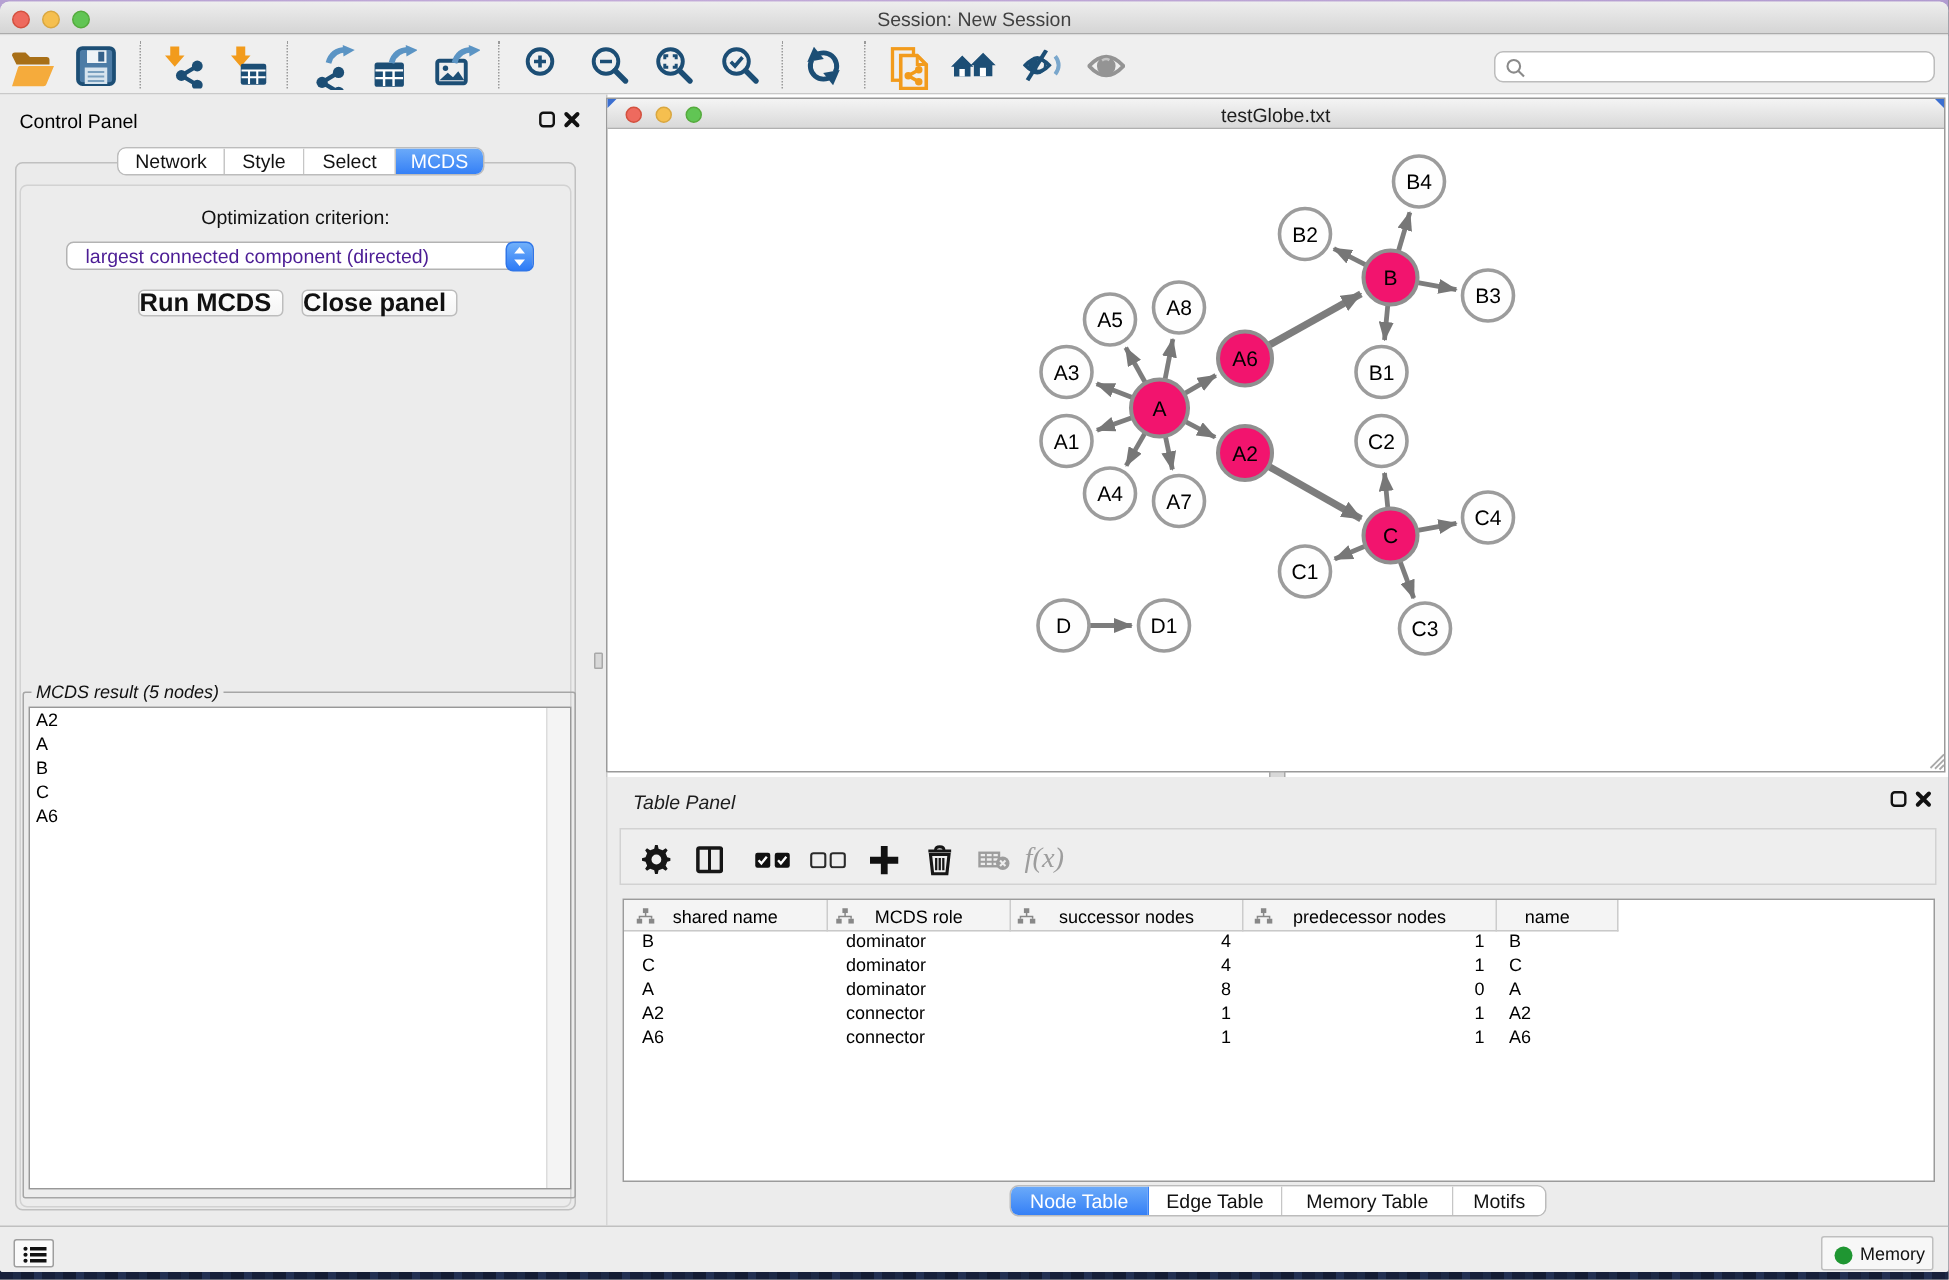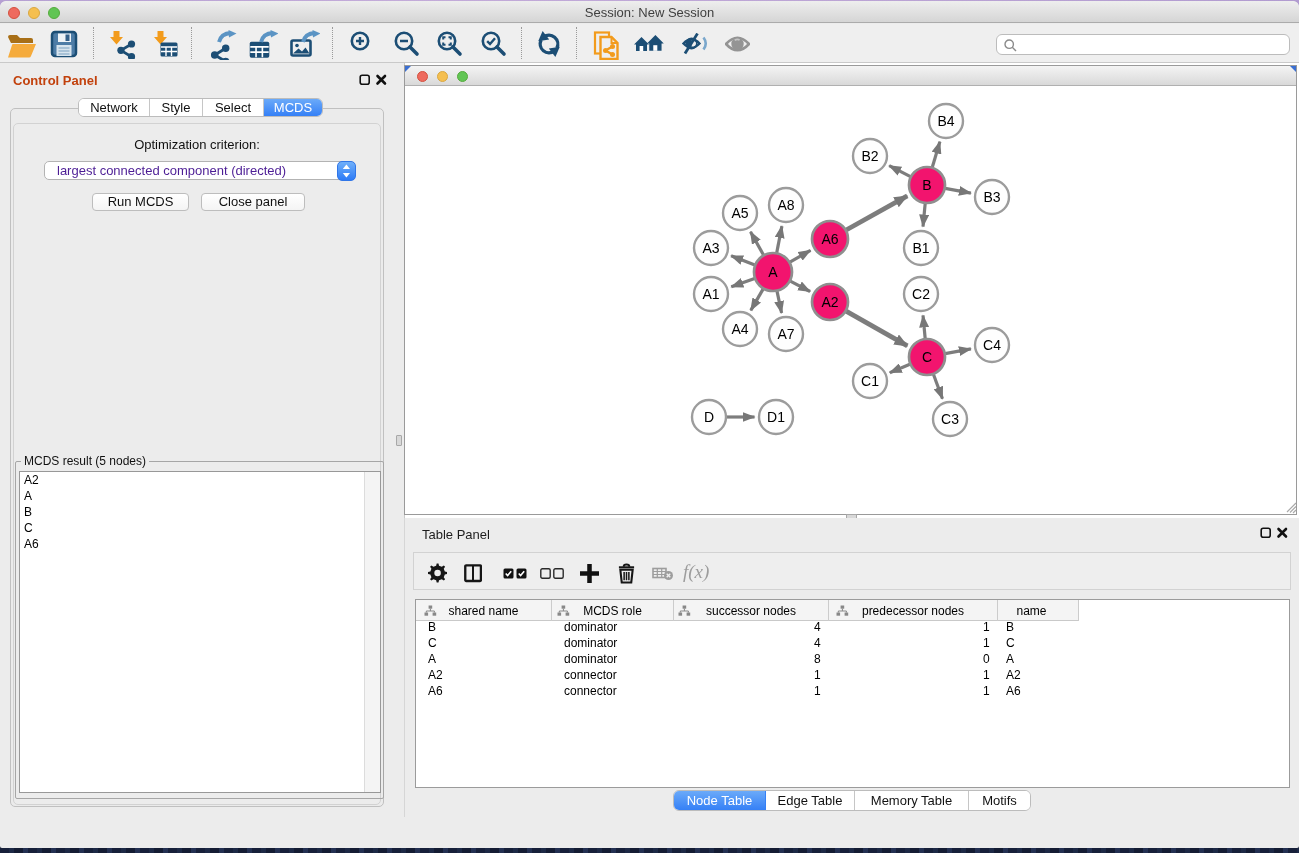--- a/index.html
+++ b/index.html
@@ -15,59 +15,59 @@
 .tl { border-radius:50%; }
 #titlebar .t { width:100%; text-align:center; top:4px; font-size:13px; color:#404040; }
 
 
 #toolbar { left:0; top:23px; width:1299px; height:39px; background:#efefef; border-bottom:1px solid #c9c9c9; }
 .tsep { top:3px; height:32px; width:0; border-left:1px dotted #9a9a9a; }
 #search { left:996px; top:10px; width:294px; height:21px; background:#fff; border:1px solid #bcbcbc; border-radius:6px; }
 
 
 #cpanel { left:0; top:62px; width:391px; height:754px; background:#ececec; }
-#cpTitle { left:13px; top:10px; font-size:13px; color:#c2410c;font-weight:bold; }
+#cpTitle { left:13px; top:10px; font-size:13px; color:#000000; }
 #cpBox { left:10px; top:45px; width:374px; height:699px; border:1px solid #c0c0c0; border-radius:5px; background:#ebebeb; }
 #cpBox2 { left:13px; top:60px; width:368px; height:682px; border:1px solid #d2d2d2; border-radius:5px; background:#ececec; }
 
 .tabgrp { display:flex; border:1px solid #bcbcbc; border-radius:6px; background:#fff; overflow:hidden; }
 .tabgrp .tab { font-size:13px; color:#111; text-align:center; border-right:1px solid #c6c6c6; background:#fff; }
 .tabgrp .tab:last-child { border-right:none; }
 .tabgrp .sel { background:linear-gradient(#6baaf9,#3580f6); color:#fff; border-right-color:#3580f6; }
 
 #cpTabs { left:78px; top:35px; height:19px; }
 #cpTabs .tab { line-height:17px; }
 
 #optLabel { left:10px; top:74px; width:374px; text-align:center; font-size:13px; color:#111; }
 #dropdown { left:44px; top:98px; width:311px; height:19px; background:#fff; border:1px solid #b3b3b3; border-radius:5px; }
 #dropdown .txt { left:12px; top:1px; font-size:13px; color:#4c1d95; }
 #dropStep { left:337px; top:97.5px; width:18.5px; height:20px; background:linear-gradient(#70b0fa,#2e7bf6); border-radius:5px; border:1px solid #3076e8; }
-.btn { background:linear-gradient(#ffffff,#f4f4f4); border:1px solid #bdbdbd; border-radius:4px; font-size:13px; color:#111; text-align:center; line-height:16px; }
+.btn { background:linear-gradient(#ffffff,#f4f4f4); border:1px solid #bdbdbd; border-radius:4px; font-size:17px; color:#111; line-height:16px;font-weight:bold; }
 #btnRun { left:92px; top:130px; width:97px; height:18px; }
 #btnClose { left:201px; top:130px; width:104px; height:18px; }
 
 #fieldset { left:15px; top:398px; width:369px; height:338px; border:1px solid #a6a6a6; border-radius:2px; }
-#fsLegend { left:21px; top:391px; background:#ececec; padding:0 3px; font-size:12px; color:#111; }
+#fsLegend { left:21px; top:391px; background:#ececec; padding:0 3px; font-size:12px; color:#111;font-style:italic; }
 #fsList { left:19px; top:408px; width:362px; height:322px; background:#fff; border:1px solid #989898; font-size:12px; line-height:16px; padding:0 0 0 4px; color:#000; }
 #fsScroll { left:364px; top:409px; width:16px; height:320px; background:#f4f4f4; border-left:1px solid #dcdcdc; }
 
 
 #vsplit { left:391px; top:62px; width:13px; height:754px; background:#ececec; }
 #vsHandle { left:396px; top:434px; width:6px; height:11px; background:#d8d8d8; border:1px solid #a8a8a8; border-radius:1px; }
 #hsHandle { left:846px; top:513px; width:11px; height:5px; background:#d8d8d8; border:1px solid #a8a8a8; border-radius:1px; }
 
 
 #mdi { left:404px; top:62px; width:895px; height:455px; background:#fff; border-left:1px solid #c9c9c9; }
 #netwin { left:404px; top:64px; width:893px; height:449.5px; border:1px solid #9a9a9a; background:#fff; }
 #nwTitle { left:0; top:0; width:100%; height:20px; background:linear-gradient(#f4f4f4,#d9d9d9); border-bottom:1px solid #b0b0b0; }
 #nwTitle .t { width:100%; text-align:center; top:3px; font-size:13px; color:#1d1d1d; }
 
 
 #tpanel { left:404px; top:517px; width:895px; height:299px; background:#ececec; border-left:1px solid #d6d6d6; }
-#tpTitle { left:17px; top:9px; font-size:13px; color:#1d1d1d; }
+#tpTitle { left:17px; top:9px; font-size:13px; color:#1d1d1d;font-style:italic; }
 #tpToolbar { left:8px; top:34px; width:878px; height:38px; background:#eeeeee; border:1px solid #d2d2d2; border-radius:0; }
 #ttable { left:10px; top:81px; width:875px; height:189px; background:#fff; border:1px solid #9b9b9b; }
 #thead { left:0; top:0; width:663px; height:21px; background:#f4f4f4; border-bottom:1px solid #c9c9c9; }
 .thcell { top:0; height:21px; border-right:1px solid #cccccc; }
 .thtxt { width:100%; text-align:center; top:4px; font-size:12px; color:#000; }
 .trow { left:0; width:873px; height:16px; font-size:12px; color:#000; }
 .tc { position:absolute; top:1px; }
 
 #btabs { left:268px; top:272px; height:21px; }
 #btabs .tab { line-height:19px; }
@@ -279,20 +279,21 @@
   <div class="abs" id="vsHandle"></div>
 
   <div class="abs" id="mdi"></div>
   <div class="abs" id="netwin">
     <div class="abs" id="nwTitle">
       <div class="abs" style="left:0;top:0;width:0;height:0;border-top:6px solid #3b6fd1;border-right:6px solid transparent;"></div>
       <div class="abs" style="right:0;top:0;width:0;height:0;border-top:6px solid #3b6fd1;border-left:6px solid transparent;"></div>
       <div class="abs tl" style="left:12px;top:4.5px;width:11px;height:11px;background:#ee6a5e;border:1px solid #d3513f;"></div>
       <div class="abs tl" style="left:32px;top:4.5px;width:11px;height:11px;background:#f5bf4f;border:1px solid #d9a740;"></div>
       <div class="abs tl" style="left:52px;top:4.5px;width:11px;height:11px;background:#61c554;border:1px solid #55ab3d;"></div>
+      <div class="abs t">testGlobe.txt</div>
     </div>
   </div>
   <svg class="abs" style="left:404px;top:85px;" width="894" height="428" viewBox="404 85 894 428">
     <defs>
       <marker id="an" markerUnits="userSpaceOnUse" markerWidth="13" markerHeight="10" refX="12" refY="5" orient="auto">
           <path d="M0 0 L13 5 L0 10 Z" fill="#777"></path>
         </marker>
       <marker id="at" markerUnits="userSpaceOnUse" markerWidth="14" markerHeight="11.5" refX="13" refY="5.75" orient="auto">
           <path d="M0 0 L14 5.75 L0 11.5 Z" fill="#777"></path>
         </marker>
@@ -507,14 +508,28 @@
         </div>
     </div>
     <div class="abs tabgrp" id="btabs">
       <div class="tab sel" style="width:92px;">Node Table</div>
       <div class="tab" style="width:89px;">Edge Table</div>
       <div class="tab" style="width:114px;">Memory Table</div>
       <div class="tab" style="width:61px;">Motifs</div>
     </div>
   </div>
 
+  <div class="abs" id="statusbar">
+    <div class="abs" id="listBtn">
+      <svg class="abs" style="left:5px;top:3px;" width="17" height="13" viewBox="0 0 17 13">
+        <circle cx="2" cy="2.5" r="1.4" fill="#111"></circle>
+          <circle cx="2" cy="6.5" r="1.4" fill="#111"></circle>
+          <circle cx="2" cy="10.5" r="1.4" fill="#111"></circle>
+        <path d="M5 2.5 H16 M5 6.5 H16 M5 10.5 H16" stroke="#111" stroke-width="2.4"></path>
+      </svg>
+    </div>
+    <div class="abs" id="memBtn">
+      <div class="abs" style="left:8px;top:5.5px;width:12px;height:12px;border-radius:50%;background:#1f9632;"></div>
+      <div class="abs" style="left:25px;top:4px;">Memory</div>
+    </div>
+  </div>
 
 </div>
 
 </body></html>

